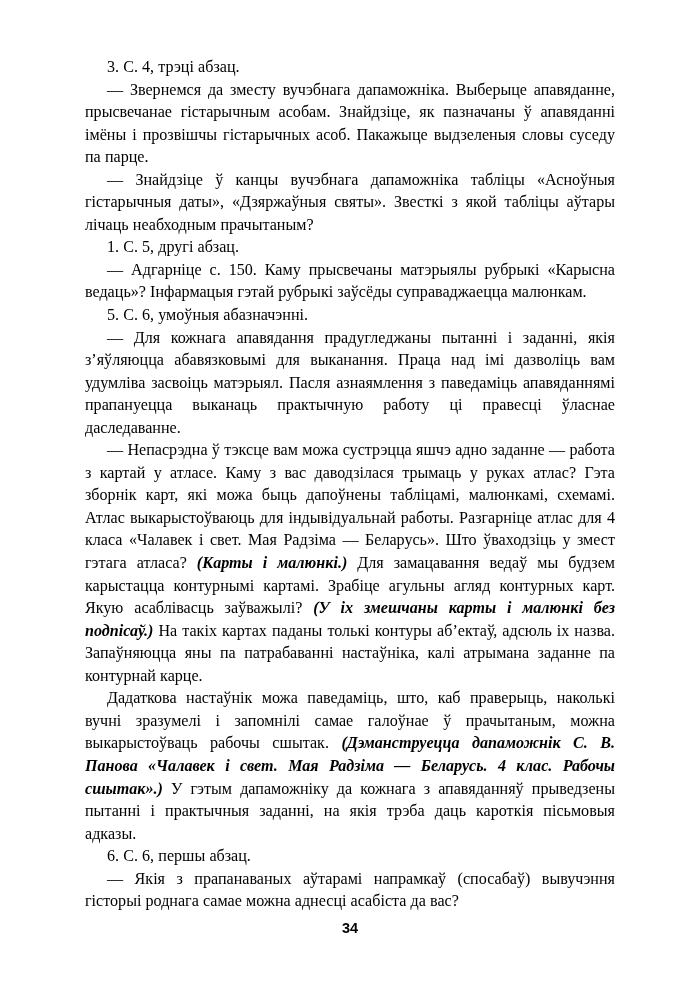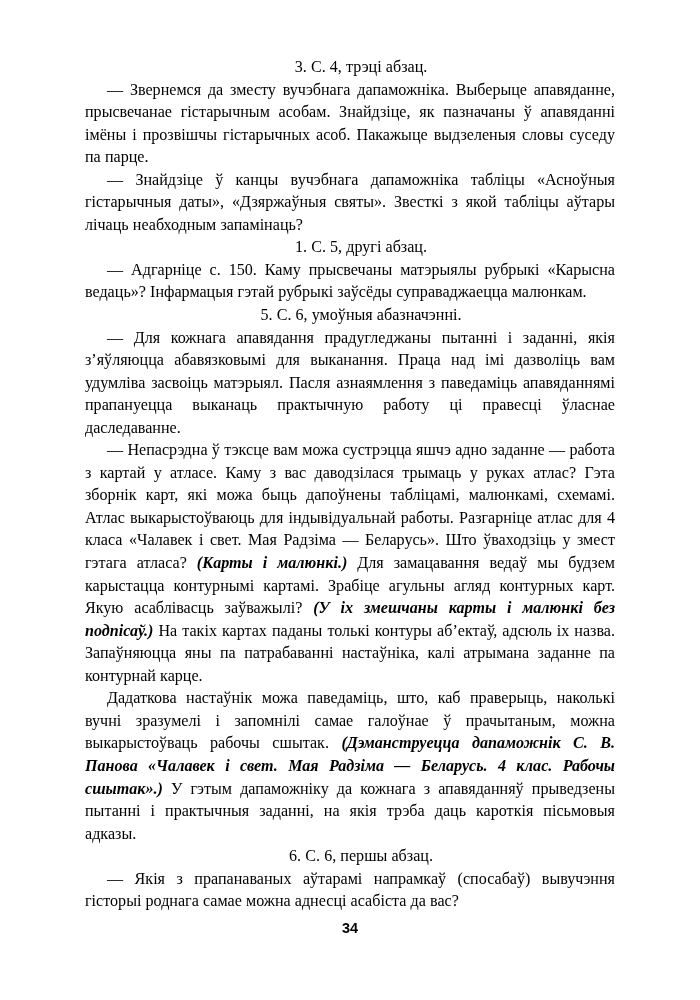--- a/index.html
+++ b/index.html
@@ -35,21 +35,21 @@
     font-size: 16.1px;
     line-height: 22.55px;
     text-align: justify;
     text-indent: 22px;
     hyphens: manual;
     -webkit-hyphens: manual;
     word-spacing: 0.1px;
     text-justify: inter-word;
   }
   p.para.numbered {
-    text-align: center;
+    text-align: left;
   }
   em.it {
     font-style: italic;
     font-weight: bold;
   }
   .page-number {
     position: absolute;
     left: 0;
     top: 920px;
     width: 700px;
@@ -64,21 +64,21 @@
 <body>
 
 <div class="page">
 
   <div class="text-column">
 
     <p class="para numbered">3. С. 4, трэці абзац.</p>
 
     <p class="para">— Звернемся да зместу вучэбнага дапаможніка. Выберыце апавяданне, прысвечанае гістарычным асобам. Знайдзіце, як пазначаны ў апавяданні імёны і прозвішчы гістарычных асоб. Пакажыце выдзеленыя словы суседу па парце.</p>
 
-    <p class="para">— Знайдзіце ў канцы вучэбнага дапаможніка табліцы «Асноўныя гістарычныя даты», «Дзяржаўныя святы». Звесткі з якой табліцы аўтары лічаць неабходным запамінаць?</p>
+    <p class="para">— Знайдзіце ў канцы вучэбнага дапаможніка табліцы «Асноўныя гістарычныя даты», «Дзяржаўныя святы». Звесткі з якой табліцы аўтары лічаць неабходным прачытаным?</p>
 
     <p class="para numbered">1. С. 5, другі абзац.</p>
 
     <p class="para">— Адгарніце с. 150. Каму прысвечаны матэрыялы рубрыкі «Карысна ведаць»? Інфармацыя гэтай рубрыкі заўсёды суправаджаецца малюнкам.</p>
 
     <p class="para numbered">5. С. 6, умоўныя абазначэнні.</p>
 
     <p class="para">— Для кожнага апавядання прадугледжаны пытанні і заданні, якія з’яўляюцца абавязковымі для выканання. Праца над імі дазволіць вам удумліва засвоіць матэрыял. Пасля азнаямлення з паведаміць апавяданнямі прапануецца выканаць практычную работу ці правесці ўласнае даследаванне.</p>
 
     <p class="para"><span>— Непасрэдна ў тэксце вам можа сустрэцца яшчэ адно заданне — работа з картай у атласе. Каму з вас даводзілася трымаць у руках атлас? Гэта зборнік карт, які можа быць дапоўнены табліцамі, малюнкамі, схемамі. Атлас выкарыстоўваюць для індывідуальнай работы. Разгарніце атлас для 4 класа «Чалавек і свет. Мая Радзіма — Беларусь». Што ўваходзіць у змест гэтага атласа? </span><em class="it">(Карты і малюнкі.)</em><span> Для замацавання ведаў мы будзем карыстацца контурнымі картамі. Зрабіце агульны агляд контурных карт. Якую асаблівасць заўважылі? </span><em class="it">(У іх змешчаны карты і малюнкі без подпісаў.)</em><span> На такіх картах паданы толькі контуры аб’ектаў, адсюль іх назва. Запаўняюцца яны па патрабаванні настаўніка, калі атрымана заданне па контурнай карце.</span></p>

